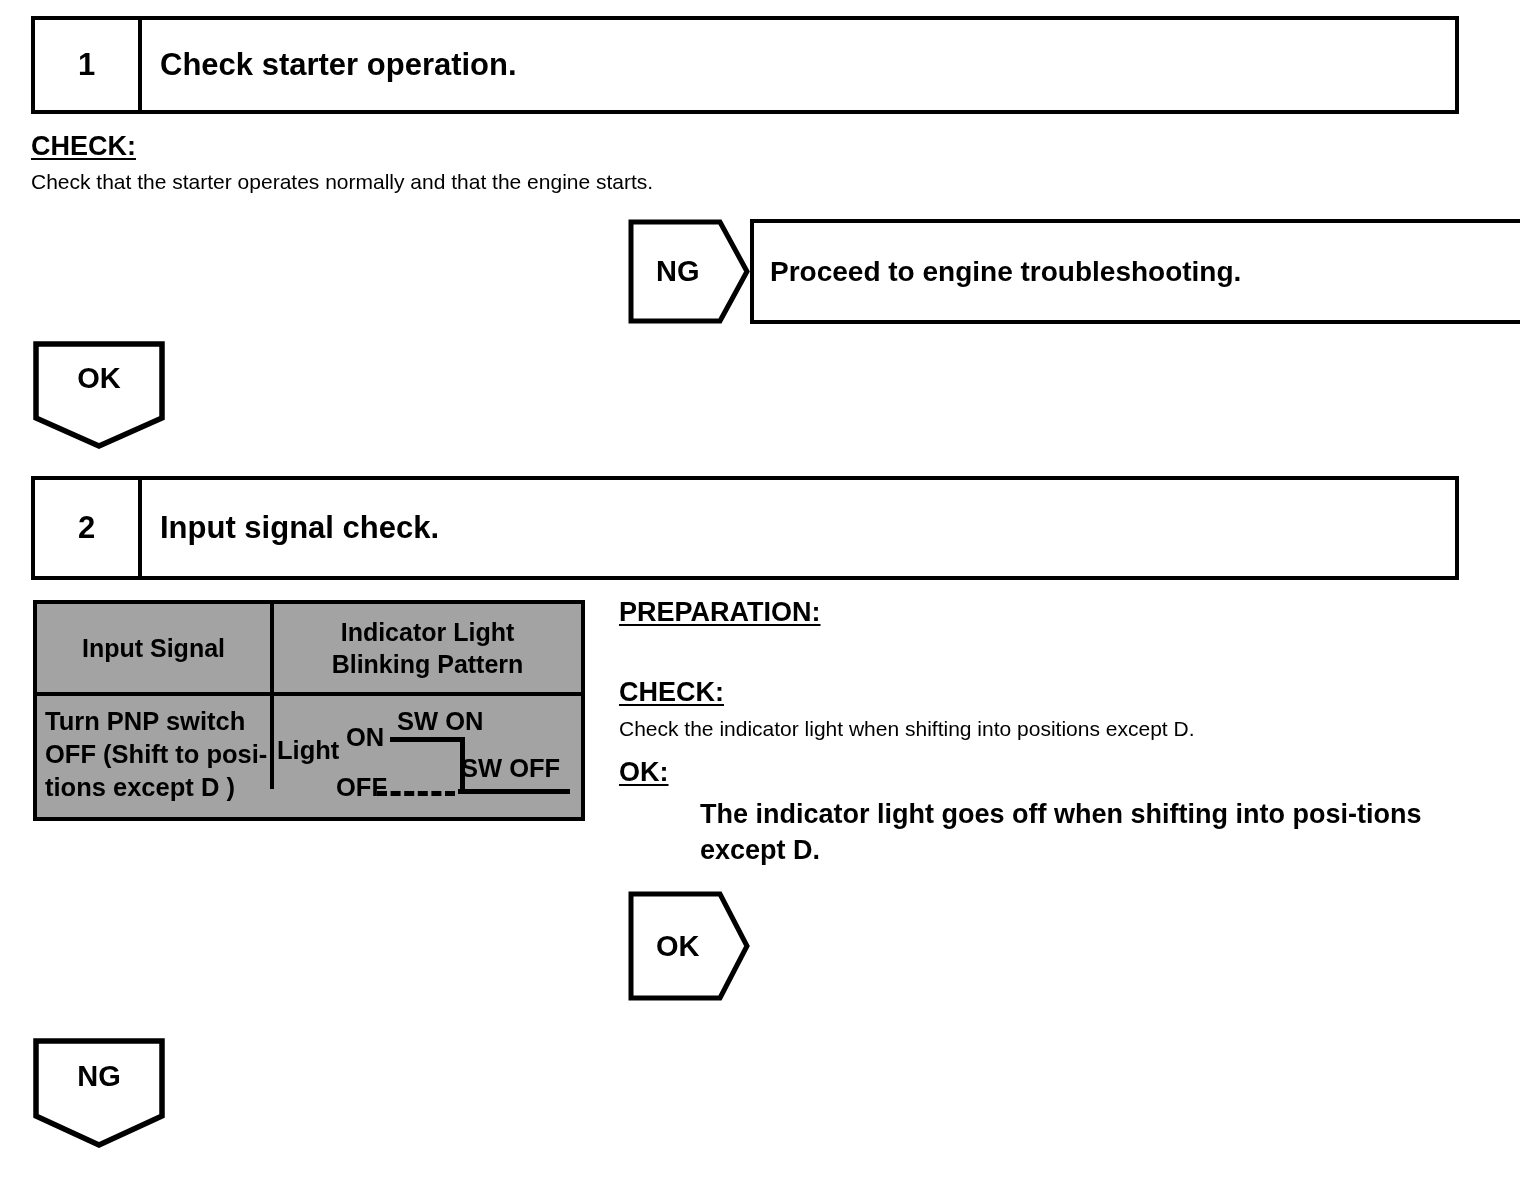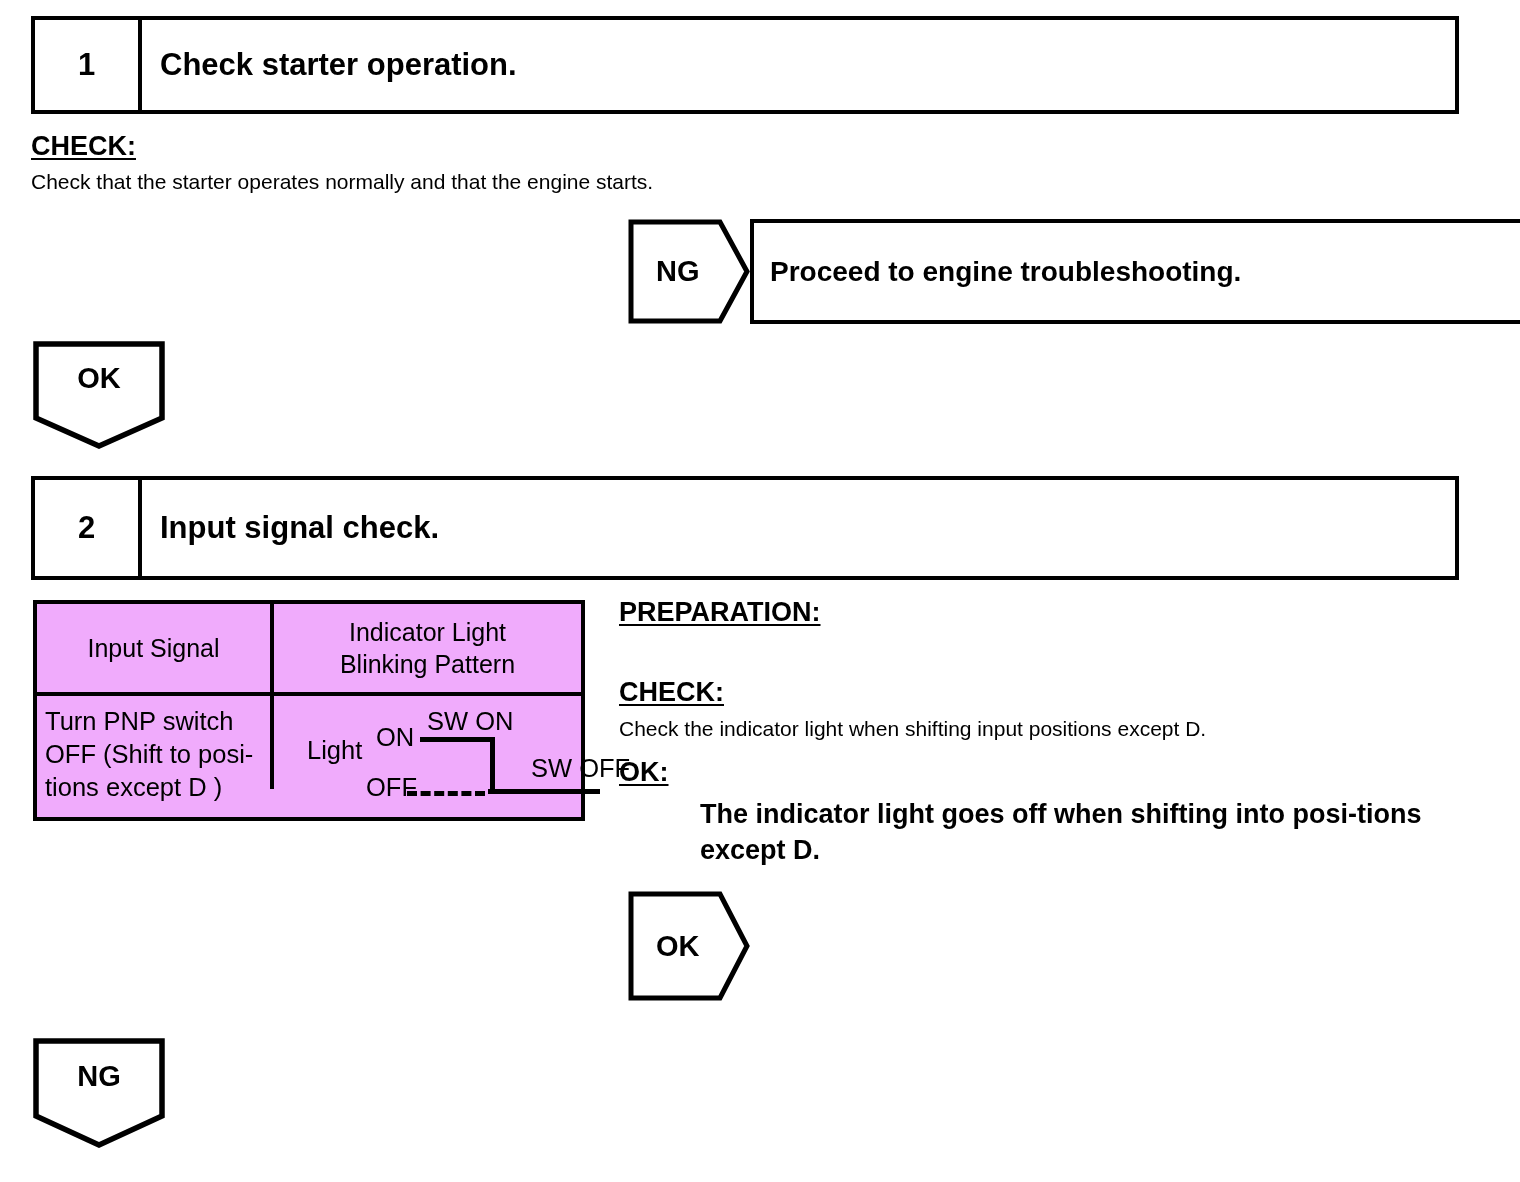--- a/index.html
+++ b/index.html
@@ -123,21 +123,22 @@
     justify-content: center;
     font-size: 29px;
     font-weight: bold;
   }
 
   
   .sig-table {
     position: absolute;
     border: 4px solid #000;
     box-sizing: border-box;
-    background: #f0abfc;
+    background: #a3a3a3;
+    font-weight: bold;
   }
   .sig-table .hdr-row, .sig-table .body-row {
     display: flex;
     box-sizing: border-box;
   }
   .sig-table .hdr-row { border-bottom: 4px solid #000; }
   .sig-table .c1 {
     width: 237px;
     border-right: 4px solid #000;
     box-sizing: border-box;
@@ -226,48 +227,48 @@
       </div>
       <div class="c2">
         <div class="hdr-cell">
           <div>
             <div>Indicator Light</div>
             <div>Blinking Pattern</div>
           </div>
         </div>
       </div>
     </div>
-    <div class="body-row" style="height:93px;gap:30px;">
+    <div class="body-row" style="height:93px;">
       <div class="c1">
         <div class="cell-text">Turn PNP switch OFF (Shift to posi-tions except D )</div>
       </div>
       <div class="c2">
         <div class="wave">
 
           <div class="wv-label" style="left:3px; top:40px;">Light</div>
           <div class="wv-label" style="left:72px; top:27px;">ON</div>
           <div class="wv-label" style="left:62px; top:77px;">OFF</div>
           <div class="wv-label" style="left:123px; top:11px;">SW ON</div>
-          <div class="wv-label" style="left:187px; top:58px;padding-left:40px;">SW OFF</div>
+          <div class="wv-label" style="left:187px; top:58px;">SW OFF</div>
 
           <div class="wv-line" style="left:116px; top:41px; width:75px; height:5px;"></div>
           <div class="wv-line" style="left:186px; top:41px; width:5px; height:57px;"></div>
           <div class="wv-dash" style="left:103px; top:95px; width:78px;"></div>
           <div class="wv-line" style="left:184px; top:93px; width:112px; height:5px;"></div>
         </div>
       </div>
     </div>
   </div>
 
   <div class="heading-ul" style="left:619px; top:597px;">PREPARATION:</div>
 
 
   <div class="heading-ul" style="left:619px; top:677px;">CHECK:</div>
 
-  <div class="body-text" style="left:619px; top:717px;">Check the indicator light when shifting input positions except D.</div>
+  <div class="body-text" style="left:619px; top:717px;">Check the indicator light when shifting into positions except D.</div>
 
   <div class="heading-ul" style="left:619px; top:757px;">OK:</div>
 
   <div class="body-text-bold" style="left:700px; top:797px; width:762px;">The indicator light goes off when shifting into posi-tions except D.</div>
 
   <div class="result-row" style="left:628px; top:891px; width:832px; height:110px;">
     <svg class="result-arrow" width="122" height="110" viewBox="0 0 122 110">
       <polygon points="3,3 92,3 119,55 92,107 3,107" fill="#ffffff" stroke="#000000" stroke-width="5" stroke-linejoin="miter"></polygon>
     </svg>
     <div class="result-arrow" style="width:122px; height:110px;">

